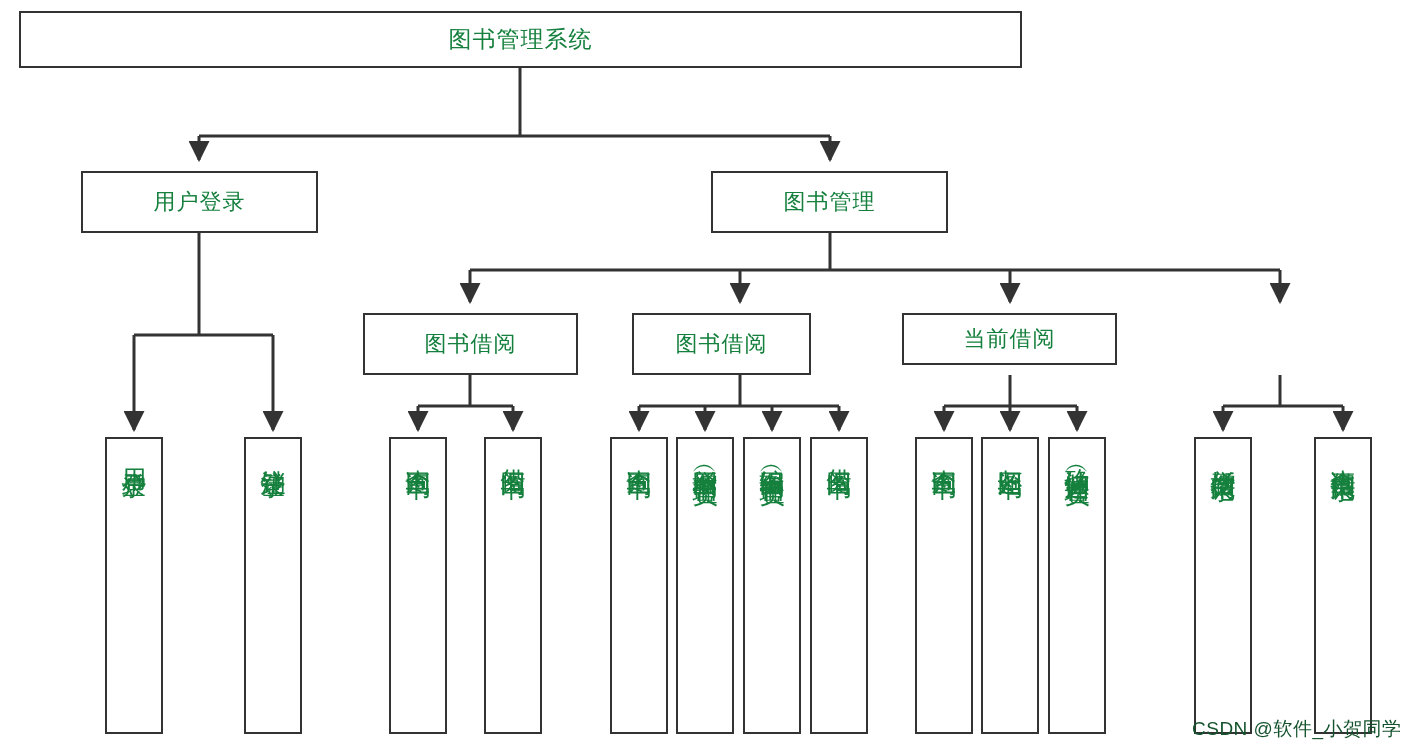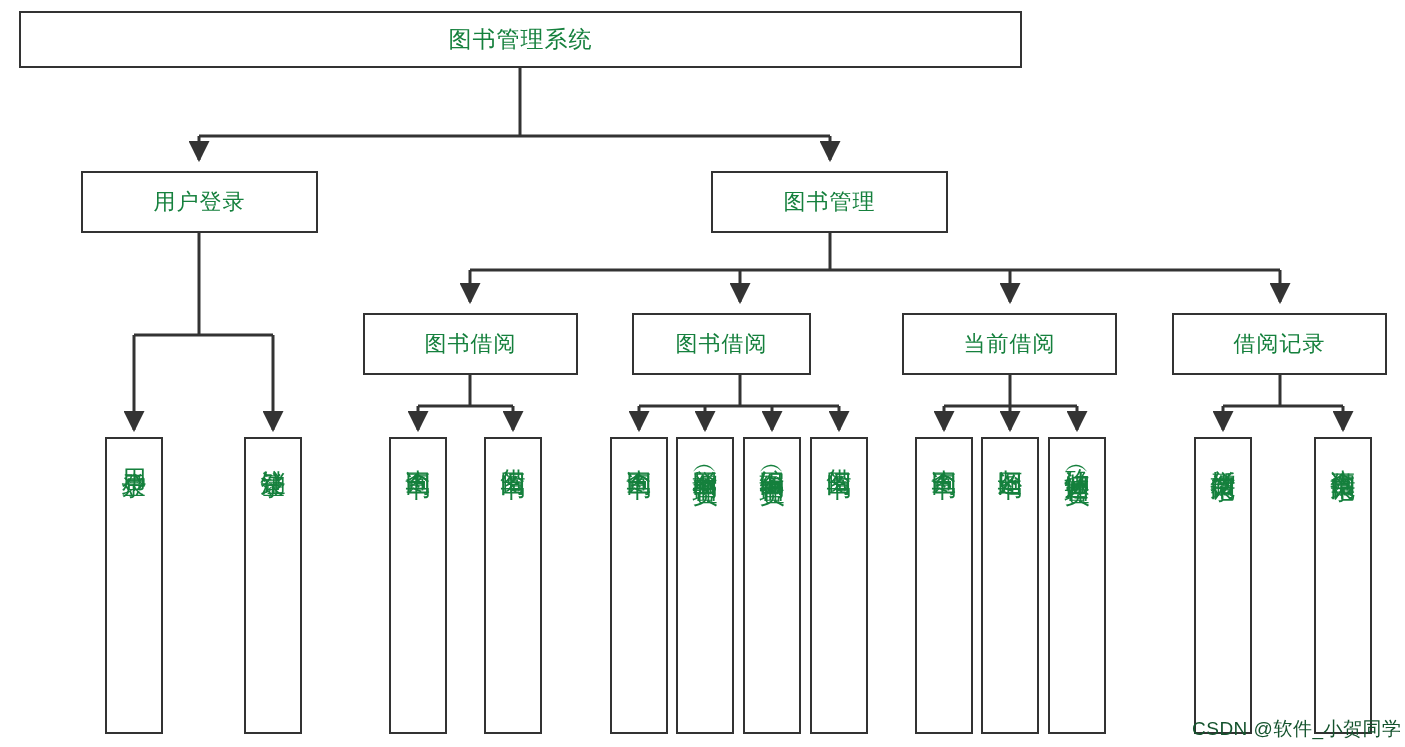--- a/index.html
+++ b/index.html
@@ -134,25 +134,22 @@
   <div class="node horiz" style="left:711px; top:171px; width:237px; height:62px;">
     <span class="label">图书管理</span>
   </div>
 
   <div class="node horiz" style="left:363px; top:313px; width:215px; height:62px;">
     <span class="label">图书借阅</span>
   </div>
   <div class="node horiz" style="left:632px; top:313px; width:179px; height:62px;">
     <span class="label">图书借阅</span>
   </div>
-  <div class="node horiz" style="left:902px; top:313px; width:215px; height:62px;">
+  <div class="node horiz" style="left:902px; top:313px; width:215px; height:52px;">
     <span class="label">当前借阅</span>
-  </div>
-  <div class="node horiz" style="left:1172px; top:313px; width:215px; height:62px;">
-    <span class="label">借阅记录</span>
   </div>
 
   <div class="node vert" style="left:105px; top:437px; width:58px; height:297px;">
     <span class="label">用户登录</span>
   </div>
   <div class="node vert" style="left:244px; top:437px; width:58px; height:297px;">
     <span class="label">注销登录</span>
   </div>
 
   <div class="node vert" style="left:389px; top:437px; width:58px; height:297px;">

